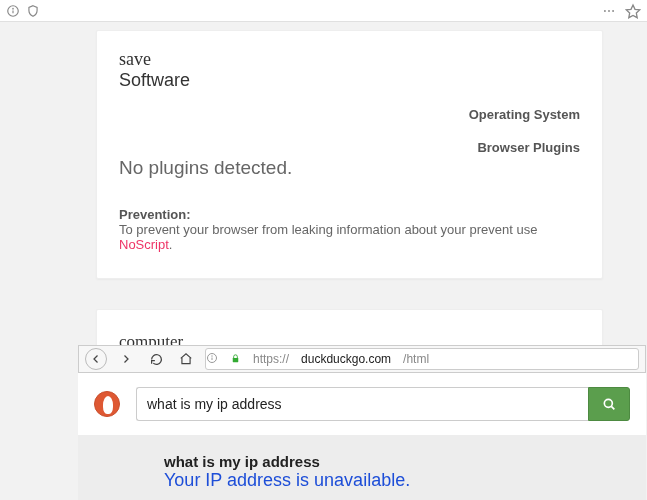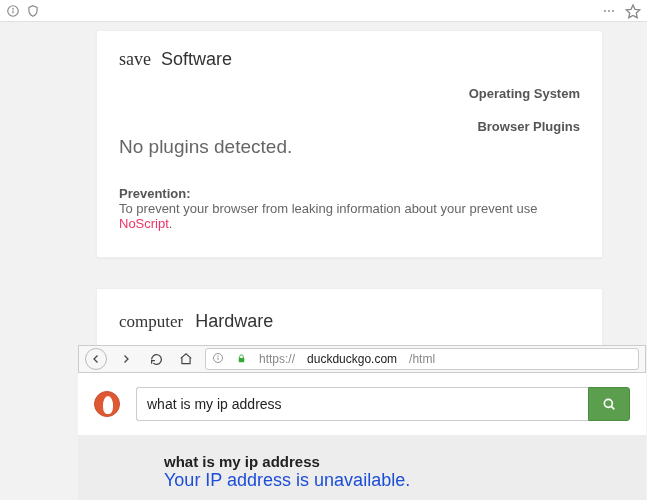--- a/index.html
+++ b/index.html
@@ -5,35 +5,35 @@
   * { box-sizing: border-box; margin: 0; padding: 0; }
   body { width: 647px; height: 500px; background: #f2f2f2; font-family: Arial, Helvetica, sans-serif; font-size: 13px; color: #333; overflow: hidden; position: relative; }
   .top-chrome { position: absolute; top: 0; left: 0; right: 0; height: 22px; background: #fff; border-bottom: 1px solid #e0e0e0; display: flex; align-items: center; padding: 0 6px; }
   .top-chrome .left { display: flex; gap: 6px; align-items: center; }
   .top-chrome .right { margin-left: auto; display: flex; gap: 8px; align-items: center; }
   .chrome-icon svg { display: block; }
   .page { position: absolute; top: 22px; left: 0; right: 0; bottom: 0; padding: 8px 18px 0 18px; }
   .card { background: #fff; border: 1px solid #eee; border-radius: 2px; box-shadow: 0 1px 2px rgba(0,0,0,0.04); margin-bottom: 30px; padding: 18px 22px 26px 22px; width: 507px; margin-left: 78px; }
   .save-word { font-family: Georgia, 'Times New Roman', serif; font-size: 18px; margin-right: 10px; }
   .cat-title { font-size: 18px; font-weight: 400; }
-  .cat-row { display: flex; align-items: baseline; margin-bottom: 16px; }
+  .cat-row { display: flex; align-items: baseline; margin-bottom: 16px; flex-direction: column; }
   .sub-head { font-weight: bold; color: #555; font-size: 13px; margin-top: 12px; text-align: right; }
   .sub-body { color: #666; font-size: 19px; margin-top: 2px; }
   .prev-row { margin-top: 28px; font-size: 13px; color: #666; }
   .prev-label { font-weight: bold; color: #555; margin-top: 16px; }
   .noscript-link { color: #e36; text-decoration: none; }
   .card2 { background: #fff; border: 1px solid #eee; border-radius: 2px; box-shadow: 0 1px 2px rgba(0,0,0,0.04); padding: 22px 22px 10px 22px; width: 507px; margin-left: 78px; margin-bottom: 4px; }
   .comp-word { font-family: Georgia, 'Times New Roman', serif; font-size: 17px; margin-right: 12px; }
   .hw-title { font-size: 18px; }
   
   .inner-browser { position: absolute; left: 78px; top: 345px; width: 568px; background: #fff; }
   .ib-toolbar { height: 28px; border: 1px solid #ccc; background: #f7f7f7; display: flex; align-items: center; padding: 0 6px; gap: 8px; }
   .ib-btn { width: 22px; height: 22px; display: flex; align-items: center; justify-content: center; color: #444; }
   .ib-btn.circle { border: 1px solid #bbb; border-radius: 50%; }
-  .ib-url { flex: 1; height: 22px; border: 1px solid #ccc; border-radius: 3px; background: #fff; display: flex; align-items: center; padding: 0 6px; gap: 12px; font-size: 12px; color: #555; }
+  .ib-url { flex: 1; height: 22px; border: 1px solid #ccc; border-radius: 3px; background: #fff; display: flex; align-items: center; padding: 0 0; gap: 12px; font-size: 12px; color: #555; }
   .ib-url .lock { color: #3a3; font-size: 11px; }
   .ddg-row { display: flex; align-items: center; padding: 14px 16px; gap: 16px; background: #fff; }
   .ddg-logo { width: 26px; height: 26px; border-radius: 50%; background: #de5833; position: relative; border: 1px solid #c94e2c; overflow: hidden; }
   .ddg-logo::after { content: ""; position: absolute; left: 8px; top: 4px; width: 10px; height: 18px; background: #fff; border-radius: 50% 50% 40% 40%; }
   .ddg-search { flex: 1; display: flex; height: 34px; }
   .ddg-input { flex: 1; border: 1px solid #ccc; border-right: none; border-radius: 3px 0 0 3px; padding: 0 10px; font-size: 14px; color: #222; outline: none; }
   .ddg-go { width: 42px; background: #5b9e4d; border: 1px solid #4d8a41; border-radius: 0 3px 3px 0; display: flex; align-items: center; justify-content: center; }
   .ddg-go svg { stroke: #fff; }
   .ddg-result { background: #ededed; padding: 18px 16px 30px 86px; }
   .ddg-result h3 { font-size: 15px; font-weight: bold; color: #222; }

